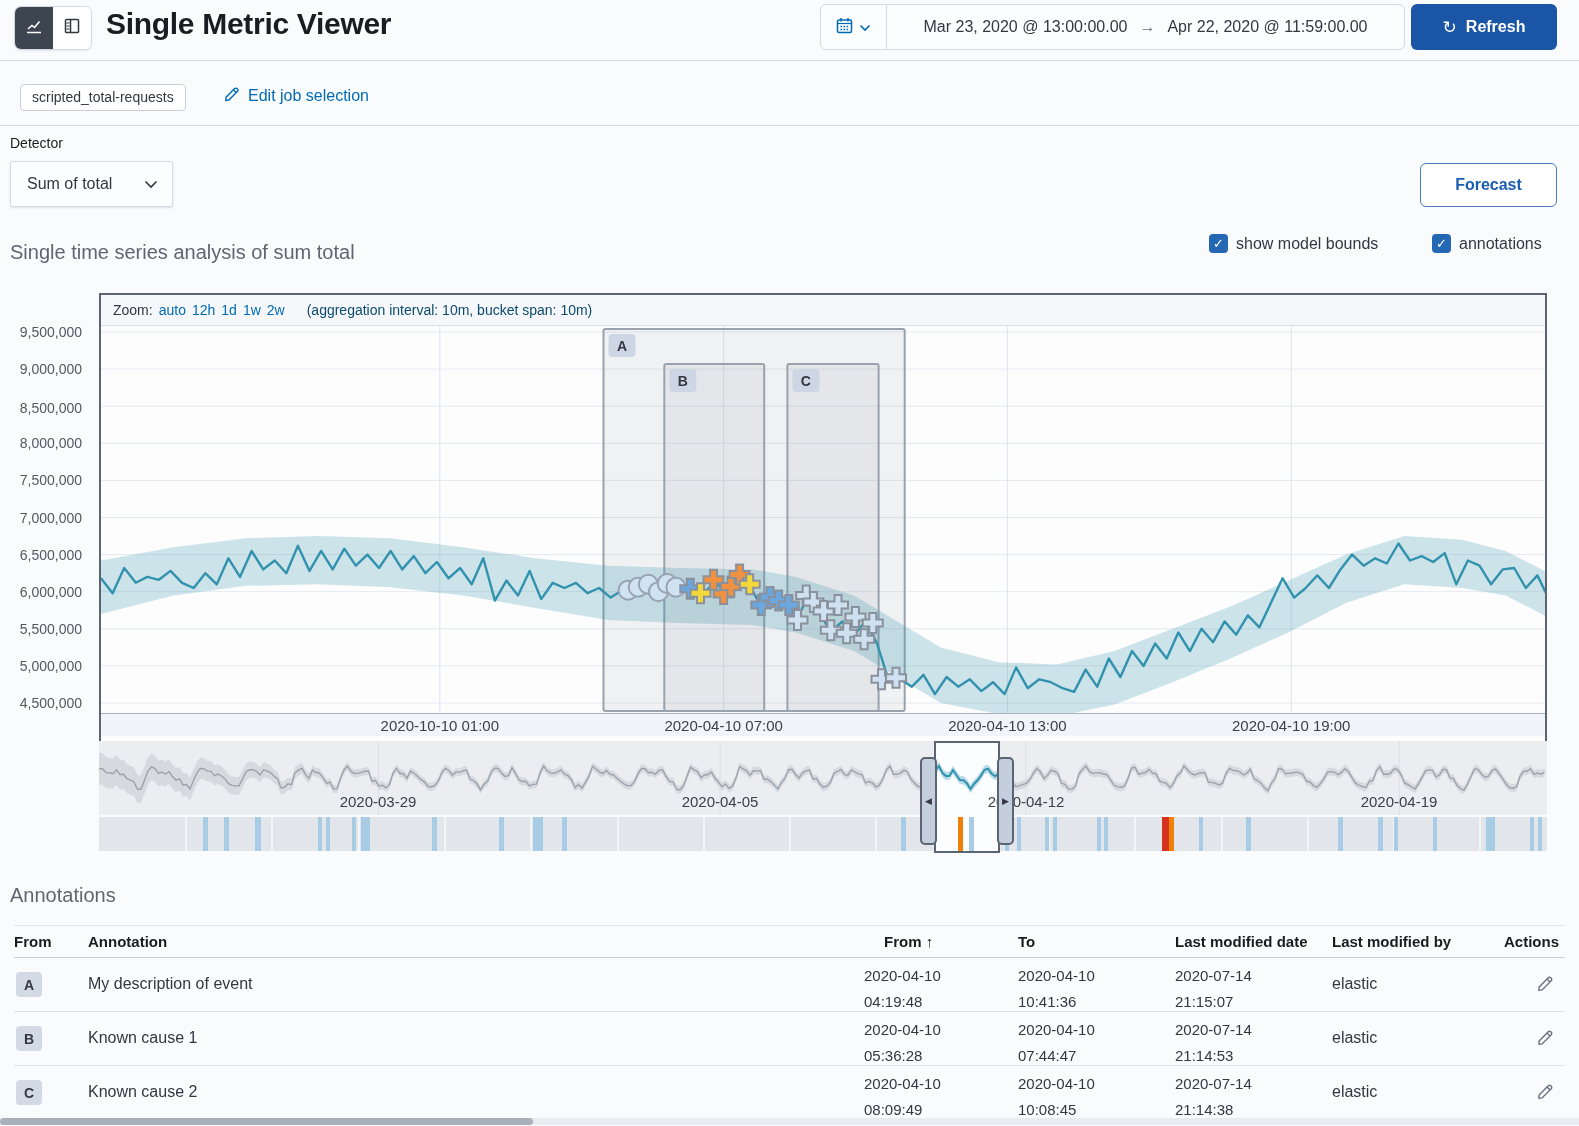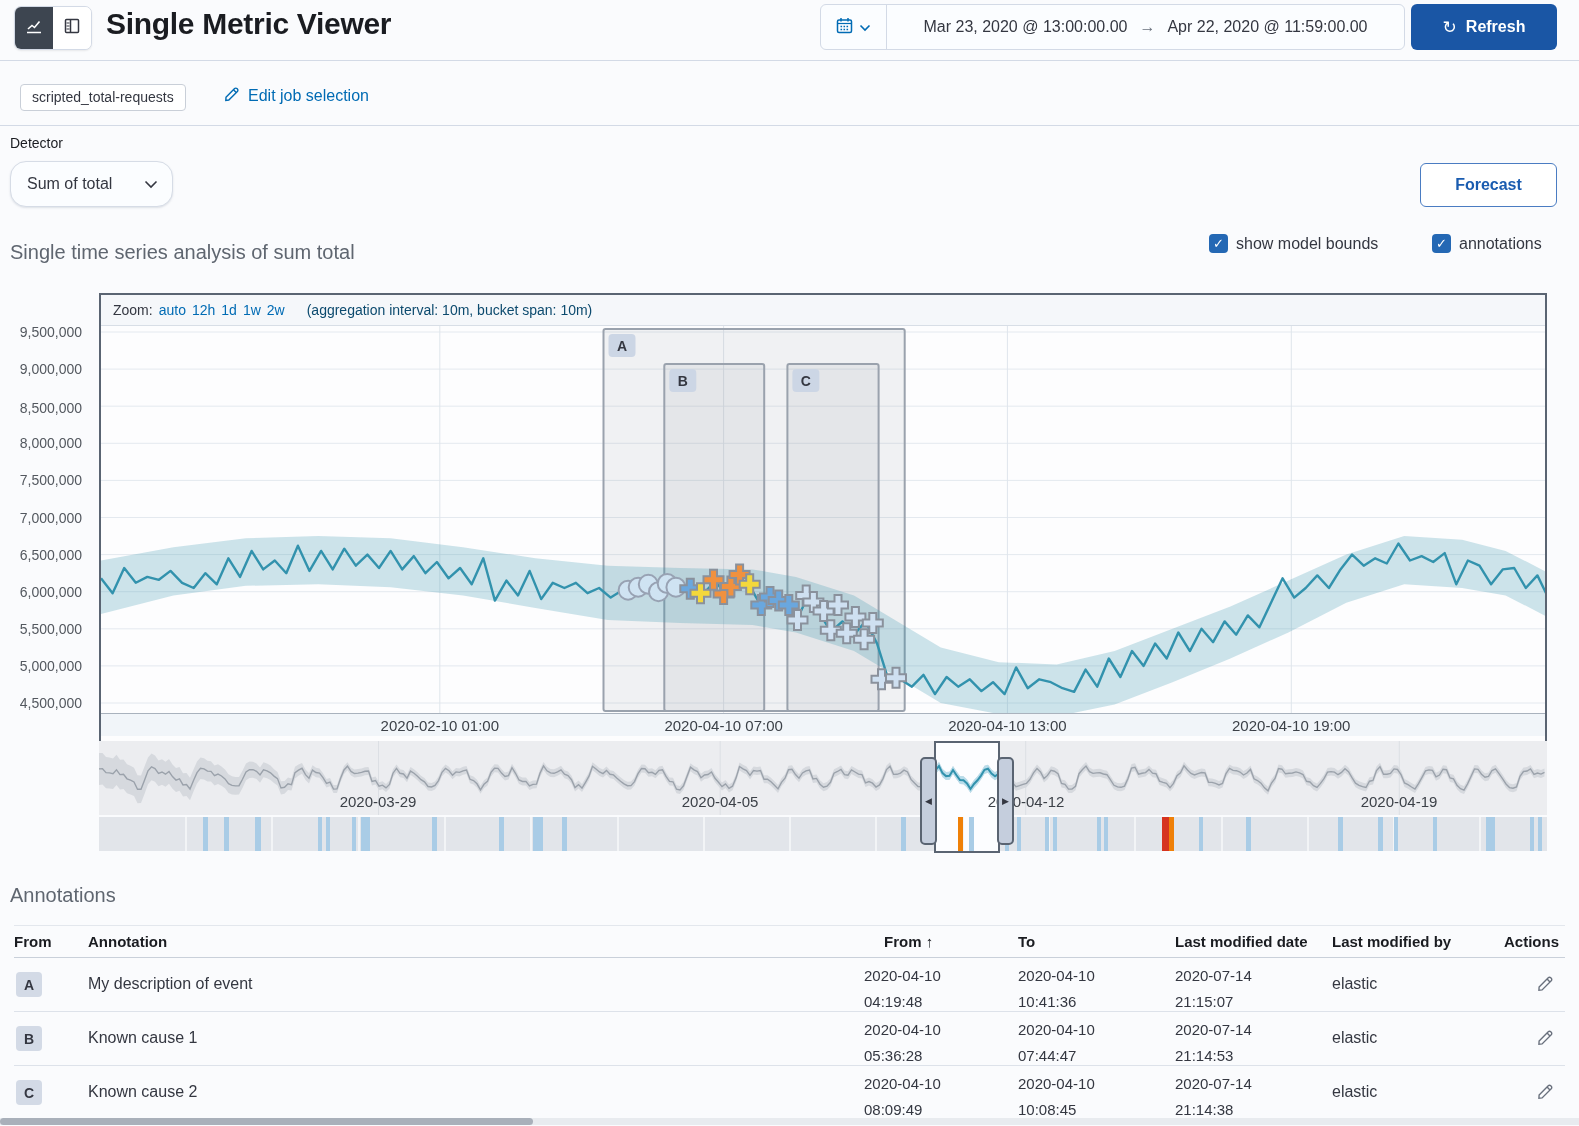--- a/index.html
+++ b/index.html
@@ -22,21 +22,21 @@
   .cal-seg { width:66px; border-right:1px solid #d3dae6; display:flex; align-items:center; justify-content:center; gap:6px; cursor:pointer; }
   .date-seg { flex:1; display:flex; align-items:center; justify-content:center; gap:12px; font-size:16px; color:#343741; cursor:pointer; }
   .range-arrow { color:#69707d; font-size:16px; }
   .refresh-btn { left:1411px; top:4px; width:146px; height:46px; background:#1a56a5; color:#fff; border:none; border-radius:6px; font-size:16px; font-weight:600; display:flex; align-items:center; justify-content:center; gap:9px; cursor:pointer; font-family:inherit; }
   .refresh-glyph { font-family:"DejaVu Sans",sans-serif; font-size:17px; font-weight:400; }
 
   .job-badge { left:20px; top:84px; height:27px; line-height:25px; padding:0 11px; background:#fff; border:1px solid #c9cfd8; border-radius:4px; font-size:14px; font-weight:500; color:#343741; }
   .edit-link { left:224px; top:86px; display:flex; align-items:center; gap:8px; color:#006BB4; font-size:16px; cursor:pointer; }
 
   .detector-label { left:10px; top:135px; font-size:14px; font-weight:400; color:#1a1c21; }
-  .detector-select { left:10px; top:161px; width:163px; height:46px; background:#fbfdff; border:1px solid #d6dce6; border-radius:16px; box-shadow:0 1px 2px rgba(152,162,179,0.3); display:flex; align-items:center; justify-content:space-between; padding:0 14px 0 16px; font-size:16px; cursor:pointer; }
+  .detector-select { left:10px; top:161px; width:163px; height:46px; background:#fbfdff; border:1px solid #d6dce6; border-radius:2px; box-shadow:0 1px 2px rgba(152,162,179,0.3); display:flex; align-items:center; justify-content:space-between; padding:0 14px 0 16px; font-size:16px; cursor:pointer; }
   .forecast-btn { left:1420px; top:163px; width:137px; height:44px; background:#fff; border:1px solid #4a7cc2; border-radius:6px; color:#1a5cb0; font-size:16px; font-weight:600; display:flex; align-items:center; justify-content:center; cursor:pointer; font-family:inherit; }
 
   .sec-title { left:10px; top:241px; font-size:20px; font-weight:500; color:#5f6670; }
   .check-row { display:flex; align-items:center; gap:8px; cursor:pointer; }
   .cb { width:19px; height:19px; border-radius:4px; background:#2468b4; color:#fff; display:flex; align-items:center; justify-content:center; font-size:13px; font-weight:700; }
   .cb-label { font-size:16px; color:#343741; }
 
   
   .chart-box { left:99px; top:293px; width:1448px; height:496px; border:2px solid #5a6472; background:#fdfdfe; }
   .zoombar { height:31px; background:#f5f7fa; border-bottom:1px solid #d8dee6; display:flex; align-items:center; padding-left:12px; font-size:14px; color:#343741; gap:6px; }
@@ -239,21 +239,21 @@
           <path d="M-3.5,-10 L3.5,-10 L3.5,-3.5 L10,-3.5 L10,3.5 L3.5,3.5 L3.5,10 L-3.5,10 L-3.5,3.5 L-10,3.5 L-10,-3.5 L-3.5,-3.5 Z" transform="translate(729.8,304.3)" fill="#cfe0f1" stroke="#8a919c" stroke-width="2"></path>
           <path d="M-3.5,-10 L3.5,-10 L3.5,-3.5 L10,-3.5 L10,3.5 L3.5,3.5 L3.5,10 L-3.5,10 L-3.5,3.5 L-10,3.5 L-10,-3.5 L-3.5,-3.5 Z" transform="translate(737.0,279.1)" fill="#cfe0f1" stroke="#8a919c" stroke-width="2"></path>
           <path d="M-3.5,-10 L3.5,-10 L3.5,-3.5 L10,-3.5 L10,3.5 L3.5,3.5 L3.5,10 L-3.5,10 L-3.5,3.5 L-10,3.5 L-10,-3.5 L-3.5,-3.5 Z" transform="translate(745.7,307.3)" fill="#cfe0f1" stroke="#8a919c" stroke-width="2"></path>
           <path d="M-3.5,-10 L3.5,-10 L3.5,-3.5 L10,-3.5 L10,3.5 L3.5,3.5 L3.5,10 L-3.5,10 L-3.5,3.5 L-10,3.5 L-10,-3.5 L-3.5,-3.5 Z" transform="translate(754.4,290.9)" fill="#cfe0f1" stroke="#8a919c" stroke-width="2"></path>
           <path d="M-3.5,-10 L3.5,-10 L3.5,-3.5 L10,-3.5 L10,3.5 L3.5,3.5 L3.5,10 L-3.5,10 L-3.5,3.5 L-10,3.5 L-10,-3.5 L-3.5,-3.5 Z" transform="translate(763.1,313.2)" fill="#cfe0f1" stroke="#8a919c" stroke-width="2"></path>
           <path d="M-3.5,-10 L3.5,-10 L3.5,-3.5 L10,-3.5 L10,3.5 L3.5,3.5 L3.5,10 L-3.5,10 L-3.5,3.5 L-10,3.5 L-10,-3.5 L-3.5,-3.5 Z" transform="translate(771.8,296.9)" fill="#cfe0f1" stroke="#8a919c" stroke-width="2"></path>
           <path d="M-3.5,-10 L3.5,-10 L3.5,-3.5 L10,-3.5 L10,3.5 L3.5,3.5 L3.5,10 L-3.5,10 L-3.5,3.5 L-10,3.5 L-10,-3.5 L-3.5,-3.5 Z" transform="translate(780.5,353.3)" fill="#cfe0f1" stroke="#8a919c" stroke-width="2"></path>
           <path d="M-3.5,-10 L3.5,-10 L3.5,-3.5 L10,-3.5 L10,3.5 L3.5,3.5 L3.5,10 L-3.5,10 L-3.5,3.5 L-10,3.5 L-10,-3.5 L-3.5,-3.5 Z" transform="translate(795.0,351.8)" fill="#cfe0f1" stroke="#8a919c" stroke-width="2"></path>
         </svg></div>
     <div class="axis-strip" id="xaxis">
-        <div class="xlab" style="left:338.832px">2020-02-10 01:00</div>
+        <div class="xlab" style="left:338.832px">2020-10-10 01:00</div>
         <div class="xlab" style="left:622.64px">2020-04-10 07:00</div>
         <div class="xlab" style="left:906.448px">2020-04-10 13:00</div>
         <div class="xlab" style="left:1190.256px">2020-04-10 19:00</div>
       </div>
   </div>
 
   <div class="abs rangebar" id="rangebar">
       <div class="wave-bg"></div>
 <div class="lane-bg"></div>
       <div class="lane-tick" style="left:86px"></div>

